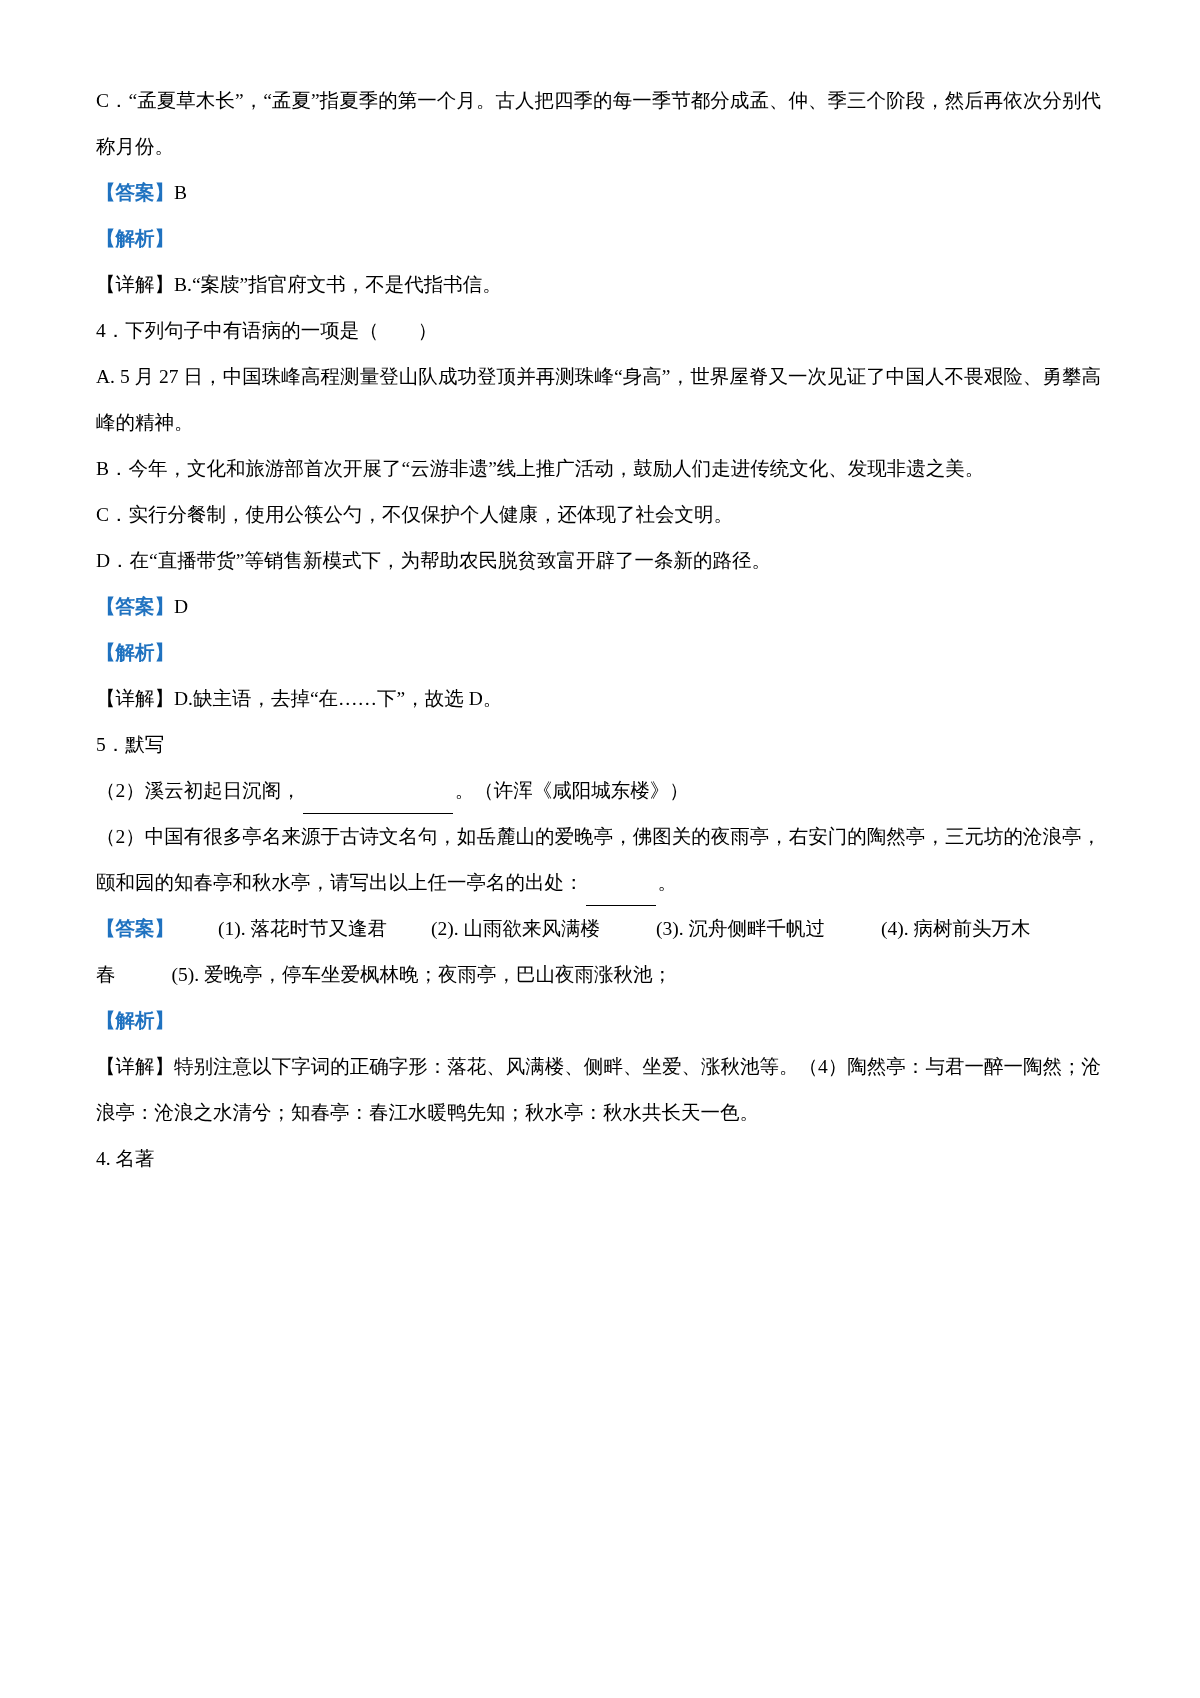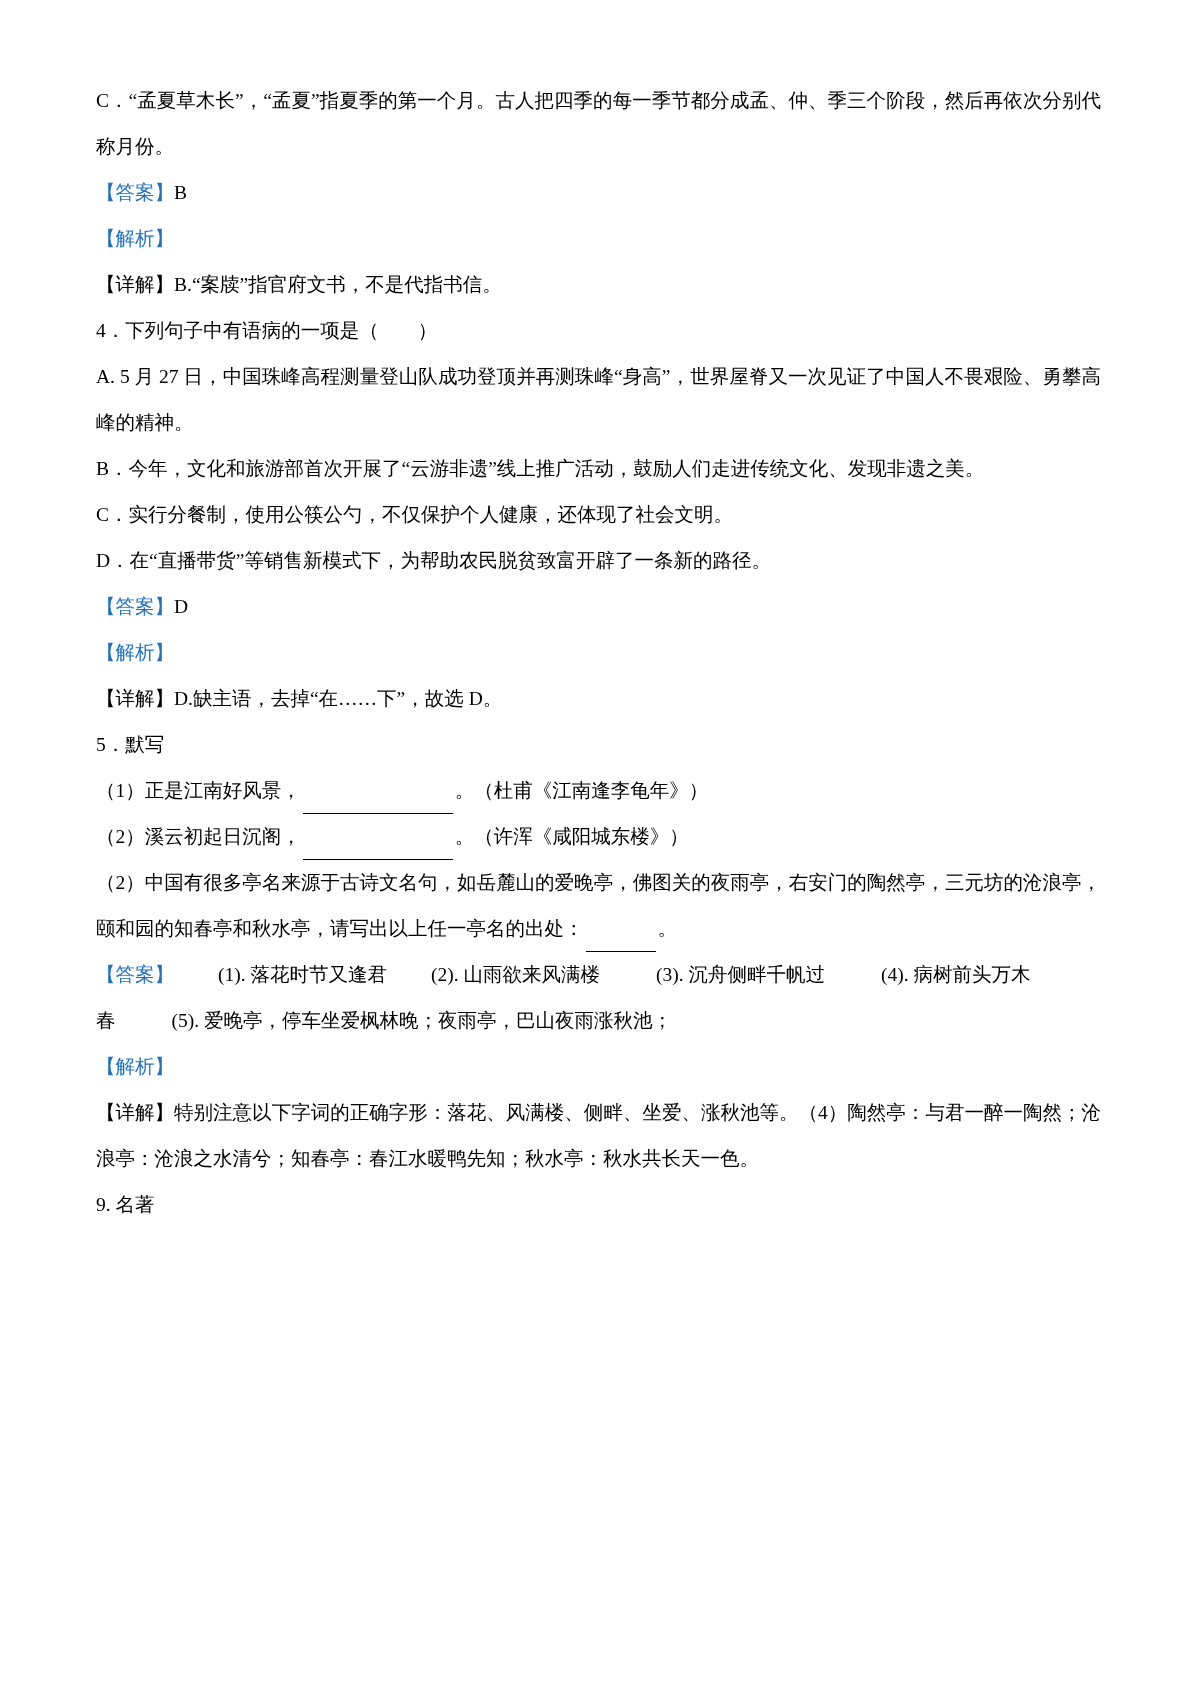--- a/index.html
+++ b/index.html
@@ -25,21 +25,21 @@
     line-height: 46px;
   }
   p {
     margin: 0;
     padding: 0;
     text-align: justify;
     text-justify: inter-ideograph;
   }
   .tag {
     color: #1f72c0;
-    font-weight: normal;
+    font-weight: bold;
   }
   .blank-line {
     display: inline-block;
     border-bottom: 1px solid #000;
     width: 150px;
     vertical-align: bottom;
     height: 22px;
     margin: 0 2px;
   }
   .blank-line.short {
@@ -77,31 +77,30 @@
     <p>D．在“直播带货”等销售新模式下，为帮助农民脱贫致富开辟了一条新的路径。</p>
 
     <p><span class="tag">【答案】</span><span>D</span></p>
 
     <p><span class="tag">【解析】</span></p>
 
     <p><span>【详解】</span><span>D.缺主语，去掉“在……下”，故选 D。</span></p>
 
     <p>5．默写</p>
 
-    <p><span>（1）正是江南好风景，</span><span class="blank-line"></span><span>。（杜甫《江南逢李龟年》）</span></p>
 
     <p><span>（2）溪云初起日沉阁，</span><span class="blank-line"></span><span>。（许浑《咸阳城东楼》）</span></p>
 
 
     <p><span>（2）中国有很多亭名来源于古诗文名句，如岳麓山的爱晚亭，佛图关的夜雨亭，右安门的陶然亭，三元坊的沧浪亭，颐和园的知春亭和秋水亭，请写出以上任一亭名的出处：</span><span class="blank-line short"></span><span>。</span></p>
 
     <p><span class="tag">【答案】</span><span class="gap-2"></span><span>(1). 落花时节又逢君</span><span class="gap-2"></span><span>(2). 山雨欲来风满楼</span><span class="gap-3"></span><span>(3). 沉舟侧畔千帆过</span><span class="gap-3"></span><span>(4). 病树前头万木</span></p>
 
     <p><span>春</span><span class="gap-3"></span><span>(5). 爱晚亭，停车坐爱枫林晚；夜雨亭，巴山夜雨涨秋池；</span></p>
 
     <p><span class="tag">【解析】</span></p>
 
     <p><span>【详解】</span><span>特别注意以下字词的正确字形：落花、风满楼、侧畔、坐爱、涨秋池等。（4）陶然亭：与君一醉一陶然；沧浪亭：沧浪之水清兮；知春亭：春江水暖鸭先知；秋水亭：秋水共长天一色。</span></p>
 
-    <p>9. 名著</p>
+    <p>4. 名著</p>
 
   </div>
 </div>
 
 </body></html>

